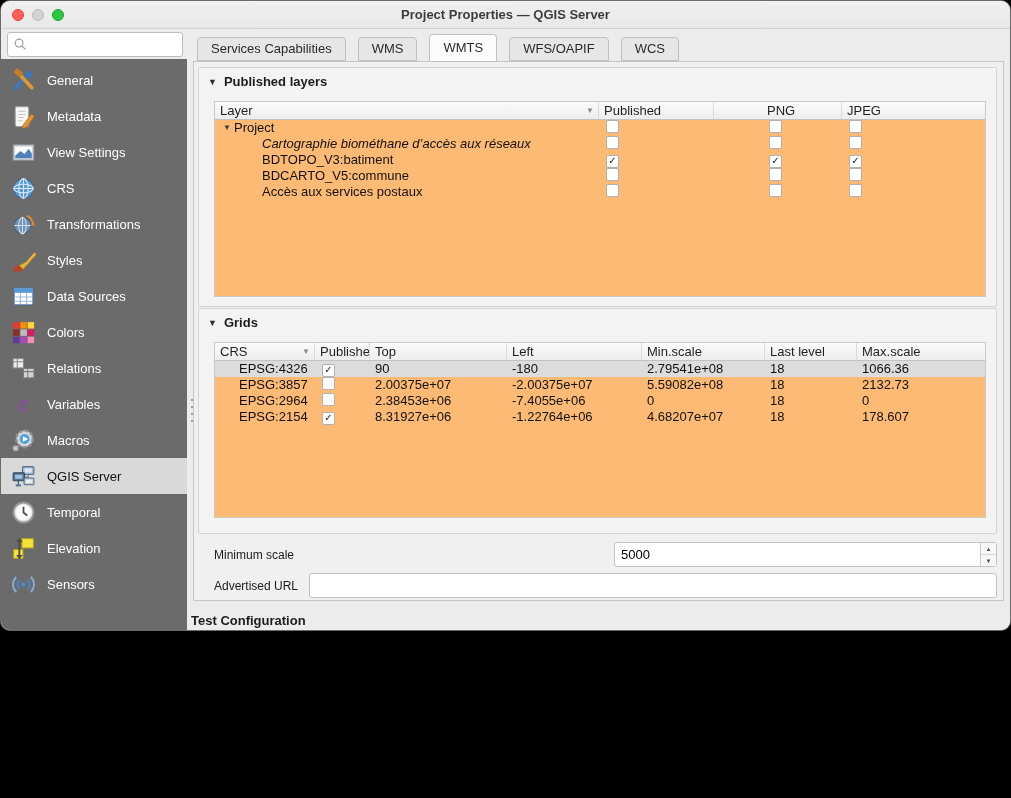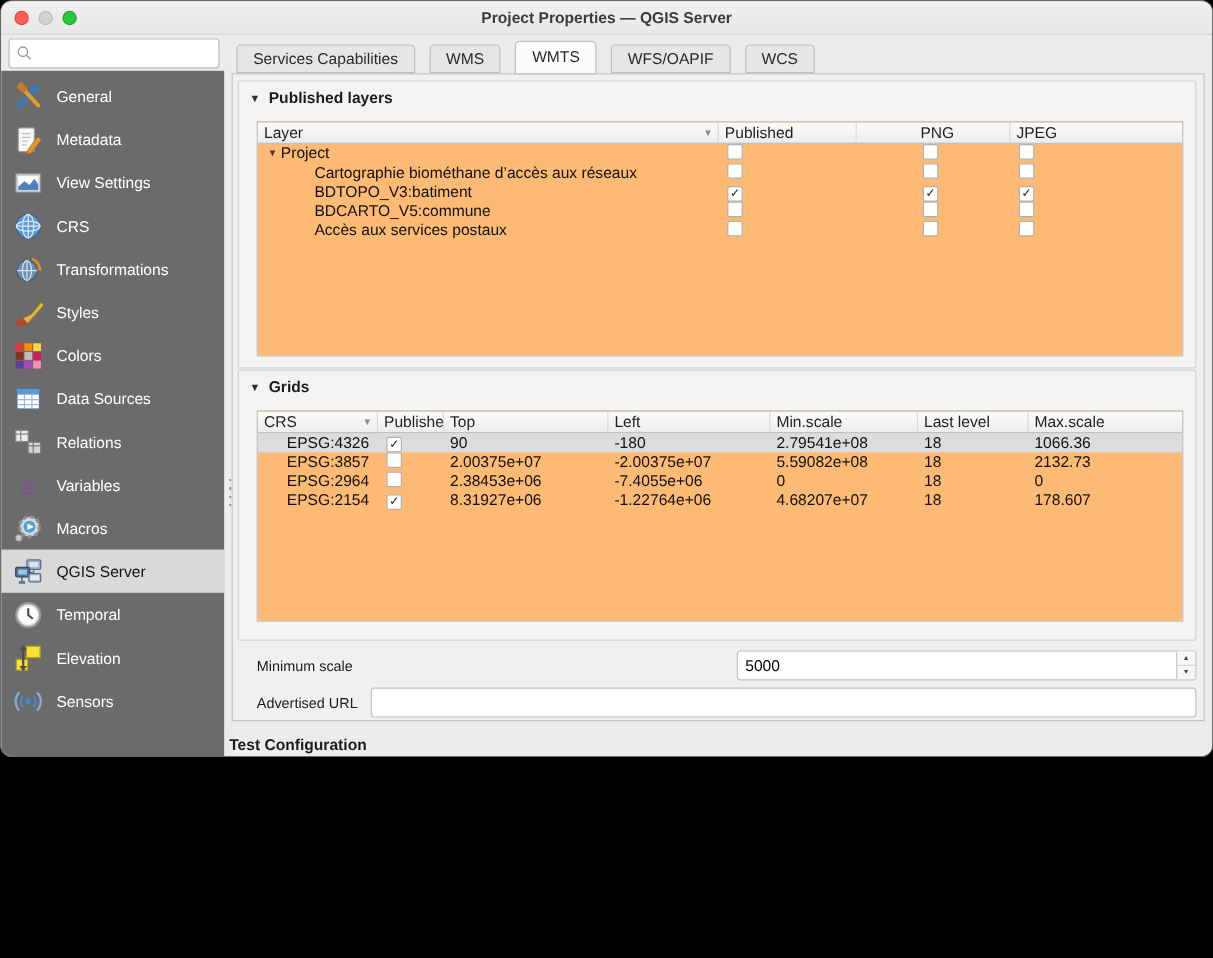--- a/index.html
+++ b/index.html
@@ -185,42 +185,42 @@
           <svg viewBox="0 0 24 24">
             <path d="M2.5 18.5 q3.5 -2.5 7 -1 l2.5 3.5 q-5 3 -9.5 1z" fill="#b6452c"></path>
             <path d="M8 16.5 l6.5 -3 8 -9.5 2 2 -8.5 9.5 -4.5 5z" fill="#e8b73a" stroke="#a97d1d" stroke-width="0.6"></path>
           </svg>
         </span>
         <span class="lbl">Styles</span>
       </div>
       <div class="side-item">
         <span class="icn">
           <svg viewBox="0 0 24 24">
+            <rect x="3" y="4" width="18" height="16" fill="#fff" stroke="#4a6fa5"></rect>
+            <rect x="3" y="4" width="18" height="4.5" fill="#5b9bd5"></rect>
+            <path d="M3 12.5h18M3 16.5h18M9 8.5v11.5M15 8.5v11.5" stroke="#9db8d6" fill="none"></path>
+          </svg>
+        </span>
+        <span class="lbl">Data Sources</span>
+      </div>
+      <div class="side-item">
+        <span class="icn">
+          <svg viewBox="0 0 24 24">
             <rect x="2" y="2" width="6.2" height="6.2" fill="#e53935"></rect>
             <rect x="9" y="2" width="6.2" height="6.2" fill="#fb8c00"></rect>
             <rect x="16" y="2" width="6.2" height="6.2" fill="#fdd835"></rect>
             <rect x="2" y="9" width="6.2" height="6.2" fill="#8d2e23"></rect>
             <rect x="9" y="9" width="6.2" height="6.2" fill="#bdbdbd"></rect>
             <rect x="16" y="9" width="6.2" height="6.2" fill="#d81b60"></rect>
             <rect x="2" y="16" width="6.2" height="6.2" fill="#5e3c96"></rect>
             <rect x="9" y="16" width="6.2" height="6.2" fill="#ab47bc"></rect>
             <rect x="16" y="16" width="6.2" height="6.2" fill="#f48fb1"></rect>
           </svg>
         </span>
         <span class="lbl">Colors</span>
-      </div>
-      <div class="side-item">
-        <span class="icn">
-          <svg viewBox="0 0 24 24">
-            <rect x="3" y="4" width="18" height="16" fill="#fff" stroke="#4a6fa5"></rect>
-            <rect x="3" y="4" width="18" height="4.5" fill="#5b9bd5"></rect>
-            <path d="M3 12.5h18M3 16.5h18M9 8.5v11.5M15 8.5v11.5" stroke="#9db8d6" fill="none"></path>
-          </svg>
-        </span>
-        <span class="lbl">Data Sources</span>
       </div>
       <div class="side-item">
         <span class="icn">
           <svg viewBox="0 0 24 24">
             <rect x="2" y="2.5" width="10" height="9" fill="#ececec" stroke="#8a8a8a"></rect>
             <path d="M2 5.5h10M6 2.5v9" stroke="#8a8a8a" fill="none"></path>
             <rect x="12" y="12" width="10" height="9" fill="#d5d5d5" stroke="#7d7d7d"></rect>
             <path d="M12 15h10M16 12v9" stroke="#7d7d7d" fill="none"></path>
           </svg>
         </span>
@@ -334,21 +334,21 @@
               <div class="trow">
                 <div class="td c1-layer" style="display: flex; align-items: center;">
                   <span class="expander">▼</span>
                   <span>Project</span>
                 </div>
                 <div class="td c1-pub"><span class="cb"></span></div>
                 <div class="td c1-png"><span class="cb"></span></div>
                 <div class="td c1-jpeg"><span class="cb"></span></div>
               </div>
               <div class="trow">
-                <div class="td c1-layer" style="display: flex; align-items: flex-start;">
+                <div class="td c1-layer" style="display: flex; align-items: flex-start; font-style: italic;">
                   <span style="width: 42px; flex: 0 0 42px;"></span>
                   <span>Cartographie biométhane d’accès aux réseaux</span>
                 </div>
                 <div class="td c1-pub"><span class="cb"></span></div>
                 <div class="td c1-png"><span class="cb"></span></div>
                 <div class="td c1-jpeg"><span class="cb"></span></div>
               </div>
               <div class="trow">
                 <div class="td c1-layer" style="display: flex; align-items: center;">
                   <span style="width: 42px; flex: 0 0 42px;"></span>

